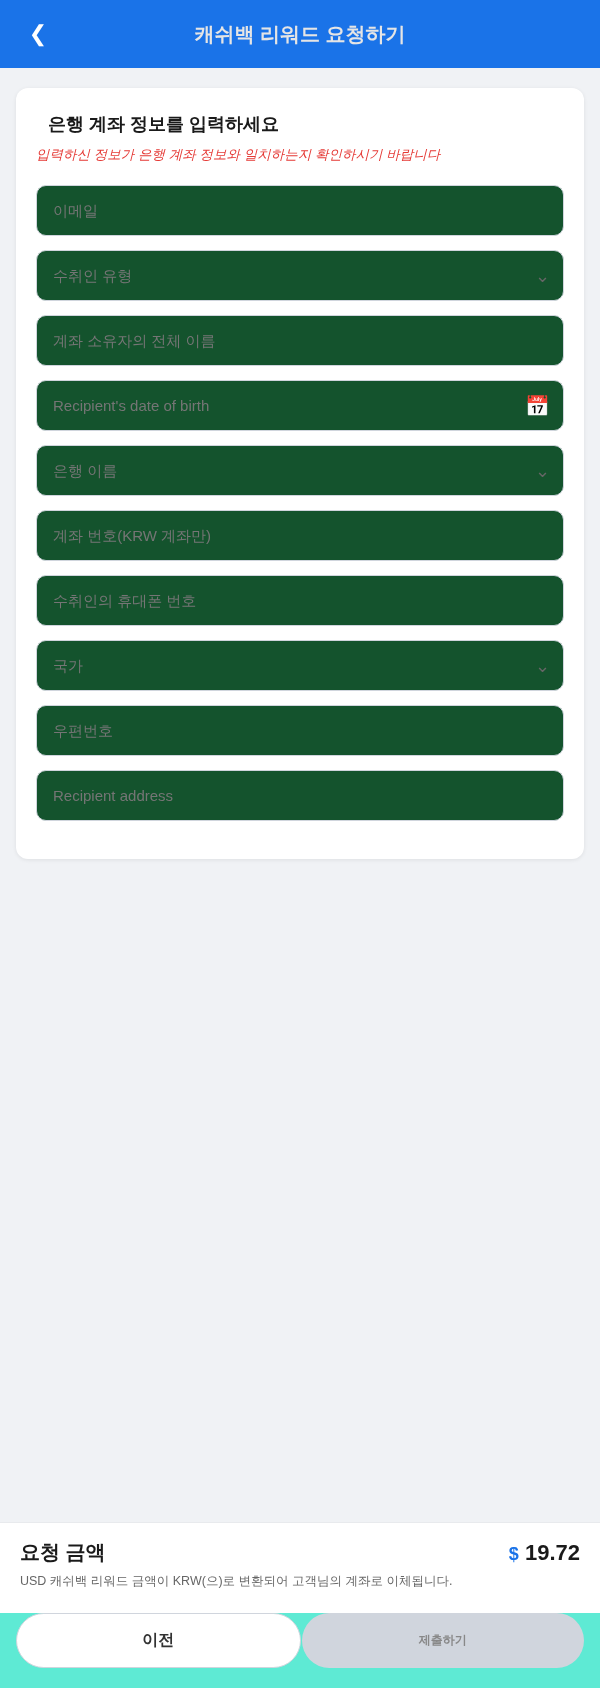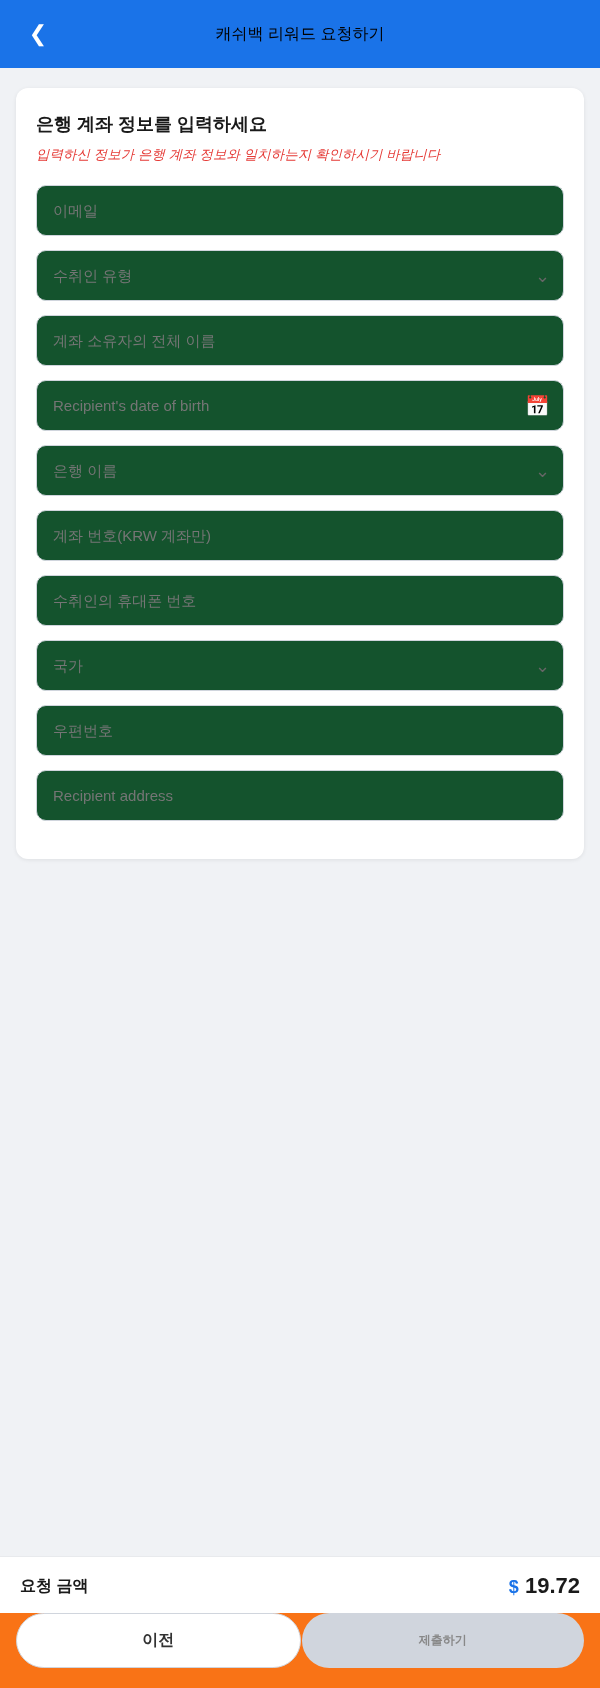--- a/index.html
+++ b/index.html
@@ -32,23 +32,23 @@
       display: flex;
       align-items: center;
       justify-content: center;
       width: 36px;
       height: 36px;
     }
     .header-title {
       position: absolute;
       left: 50%;
       transform: translateX(-50%);
-      color: #000000;
-      font-size: 16px;
-      font-weight: 400;
+      color: #e5e5e5;
+      font-size: 20px;
+      font-weight: 700;
       white-space: nowrap;
     }
 
     
     .main-content {
       flex: 1;
       padding: 20px 16px;
       background: #f0f2f5;
       overflow-y: auto;
     }
@@ -59,20 +59,21 @@
       padding: 24px 20px;
       box-shadow: 0 1px 4px rgba(0,0,0,0.08);
     }
 
     .card-title {
       font-size: 18px;
       font-weight: 700;
       color: #1a1a1a;
       margin-bottom: 8px;
       line-height: 1.4;
+      margin-left: 12px;
     }
 
     .card-subtitle {
       font-size: 13.5px;
       color: #e53935;
       line-height: 1.5;
       margin-bottom: 20px;
       font-style: italic;
     }
 
@@ -128,21 +129,21 @@
     }
 
     .footer-amount-row {
       display: flex;
       justify-content: space-between;
       align-items: center;
       margin-bottom: 6px;
     }
 
     .footer-amount-label {
-      font-size: 16px;
+      font-size: 20px;
       font-weight: 700;
       color: #1a1a1a;
     }
 
     .footer-amount-value {
       font-size: 22px;
       font-weight: 700;
       color: #1a1a1a;
     }
 
@@ -153,21 +154,21 @@
 
     .footer-desc {
       font-size: 12.5px;
       color: #666;
       line-height: 1.5;
       margin-bottom: 14px;
     }
 
     
     .bottom-buttons {
-      background: #f97316;
+      background: #5eead4;
       display: flex;
       gap: 1px;
       padding: 0 16px 20px 16px;
     }
 
     .btn-prev {
       flex: 1;
       padding: 16px;
       border-radius: 50px;
       border: 1.5px solid #d0d5dd;
@@ -265,18 +266,19 @@
 </div>
 
 <div class="footer-info">
   <div class="footer-amount-row">
     <span class="footer-amount-label">요청 금액</span>
     <span class="footer-amount-value">
       <span class="dollar">$</span>
       <span>19.72</span>
     </span>
   </div>
+  <div class="footer-desc">USD 캐쉬백 리워드 금액이 KRW(으)로 변환되어 고객님의 계좌로 이체됩니다.</div>
 </div>
 
 <div class="bottom-buttons">
   <button class="btn-prev">이전</button>
   <button class="btn-submit" disabled="">제출하기</button>
 </div>
 
 </body></html>

